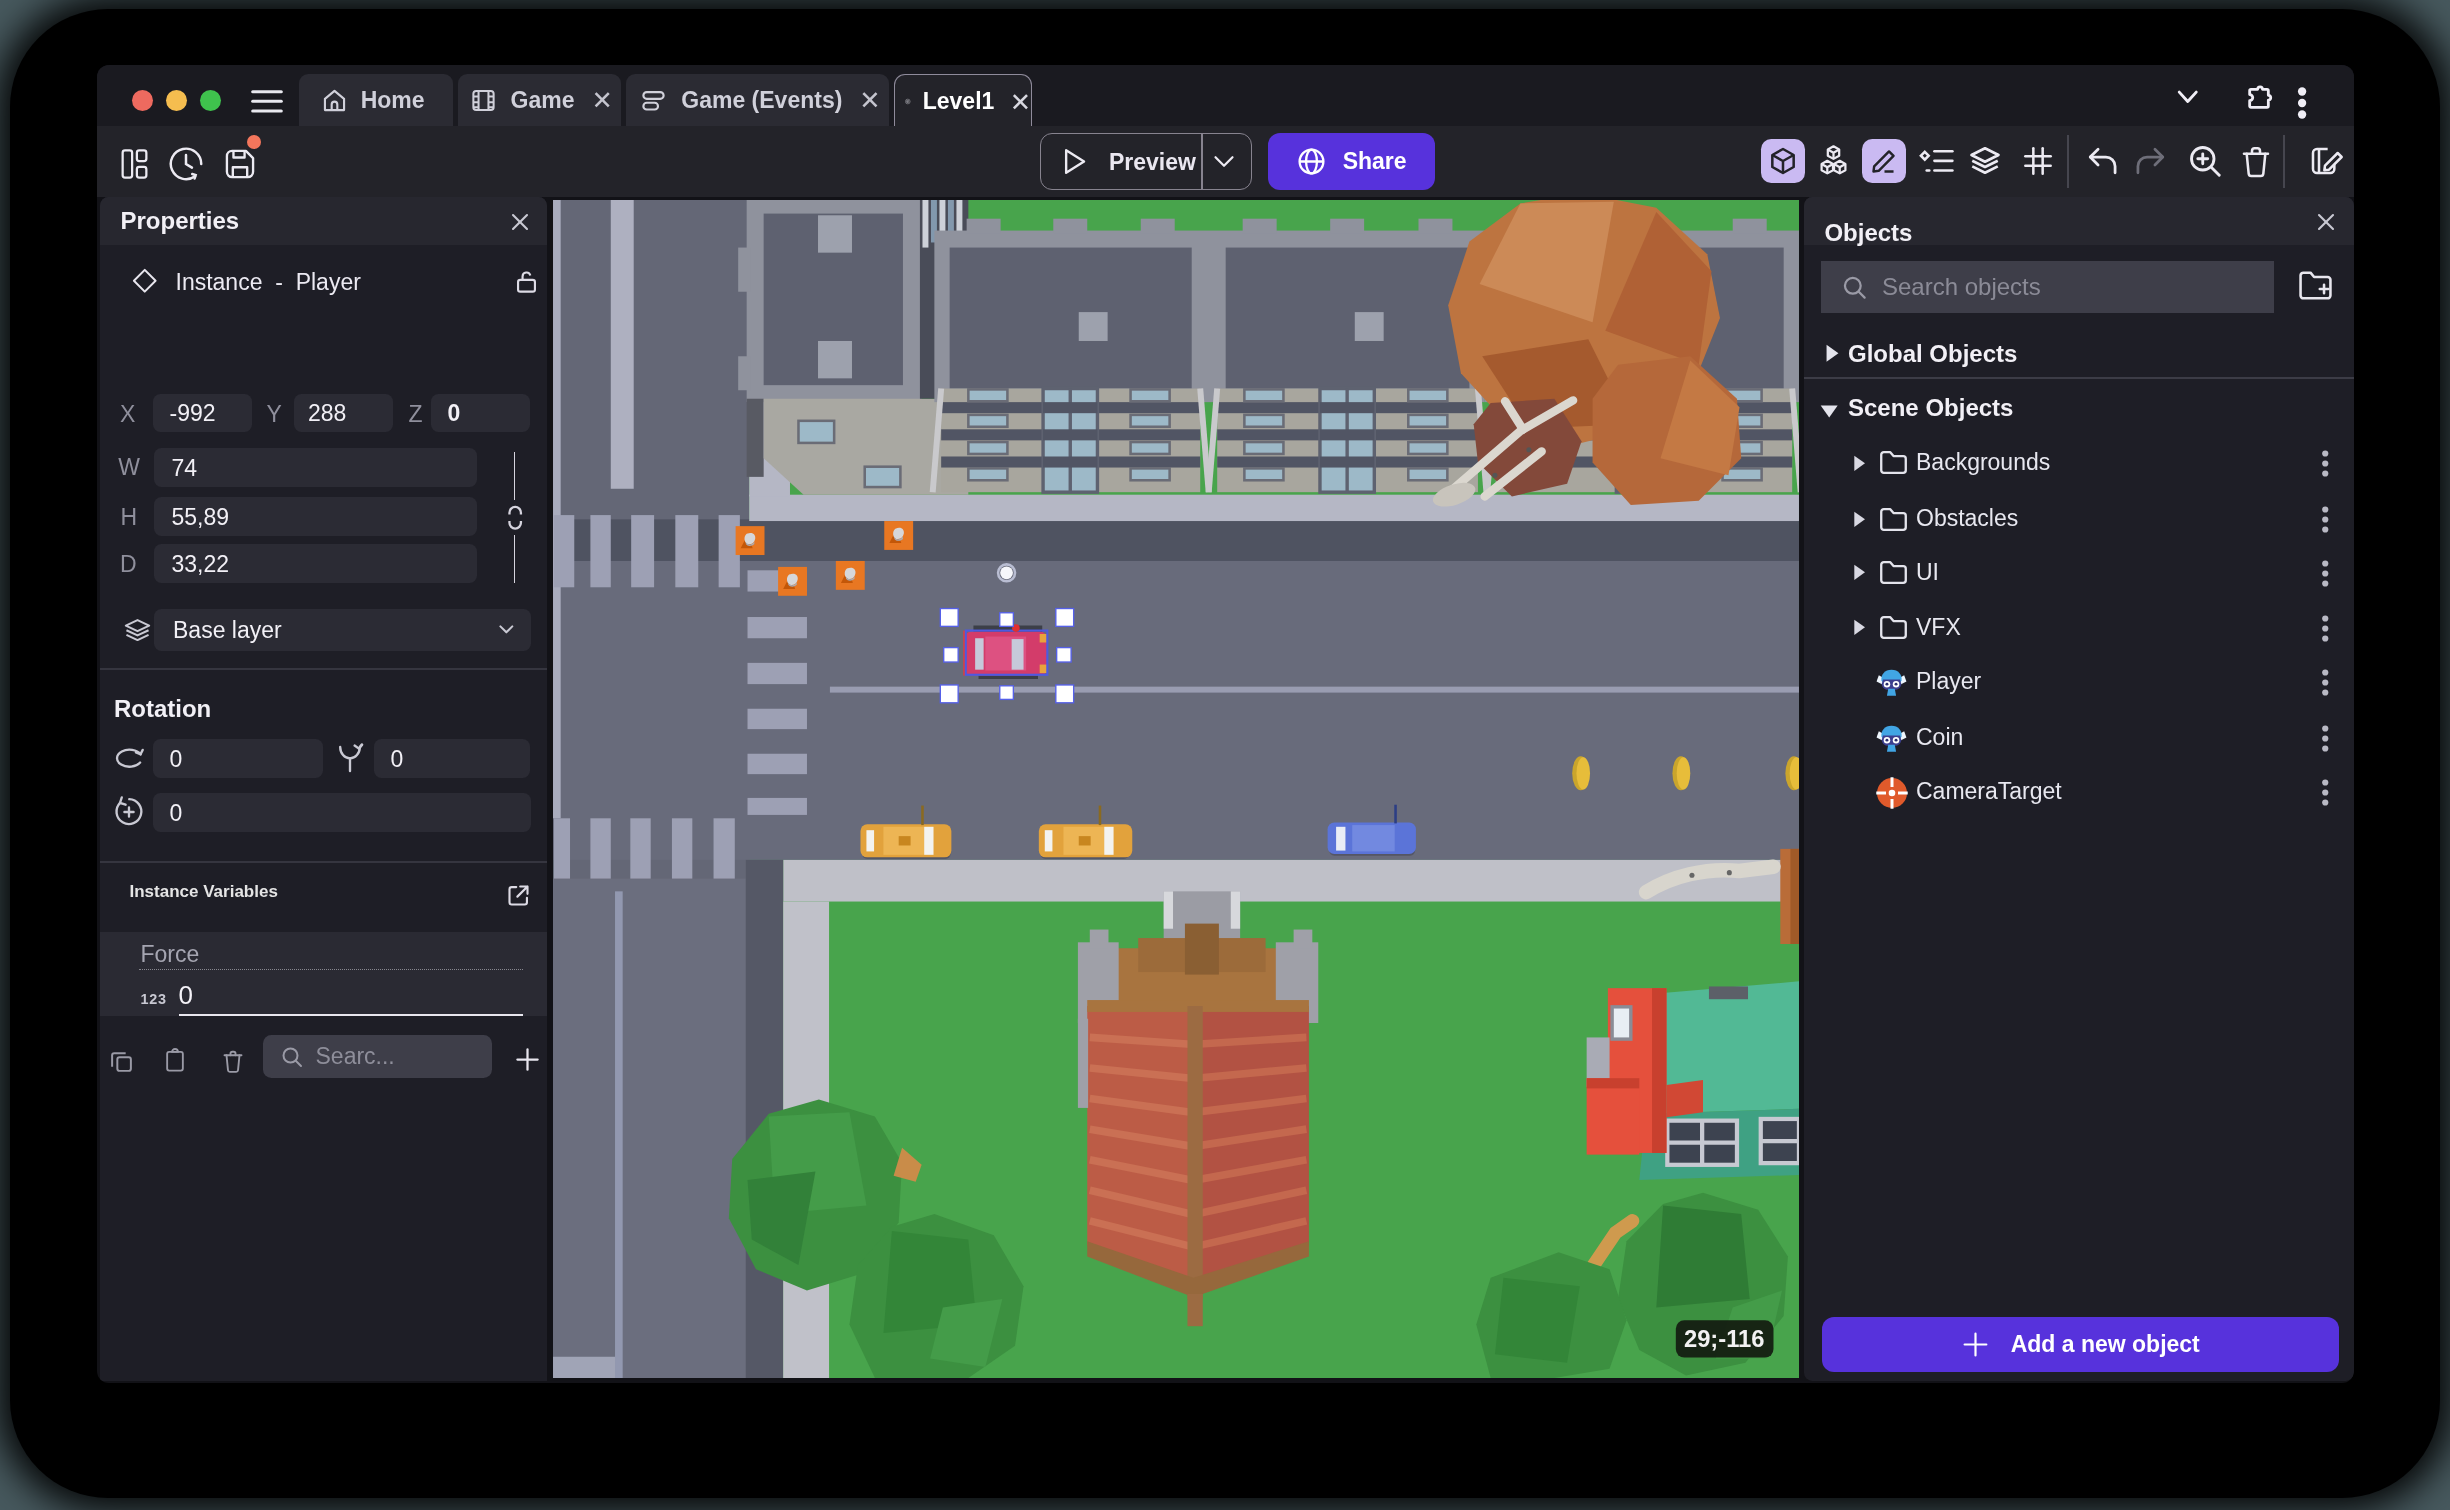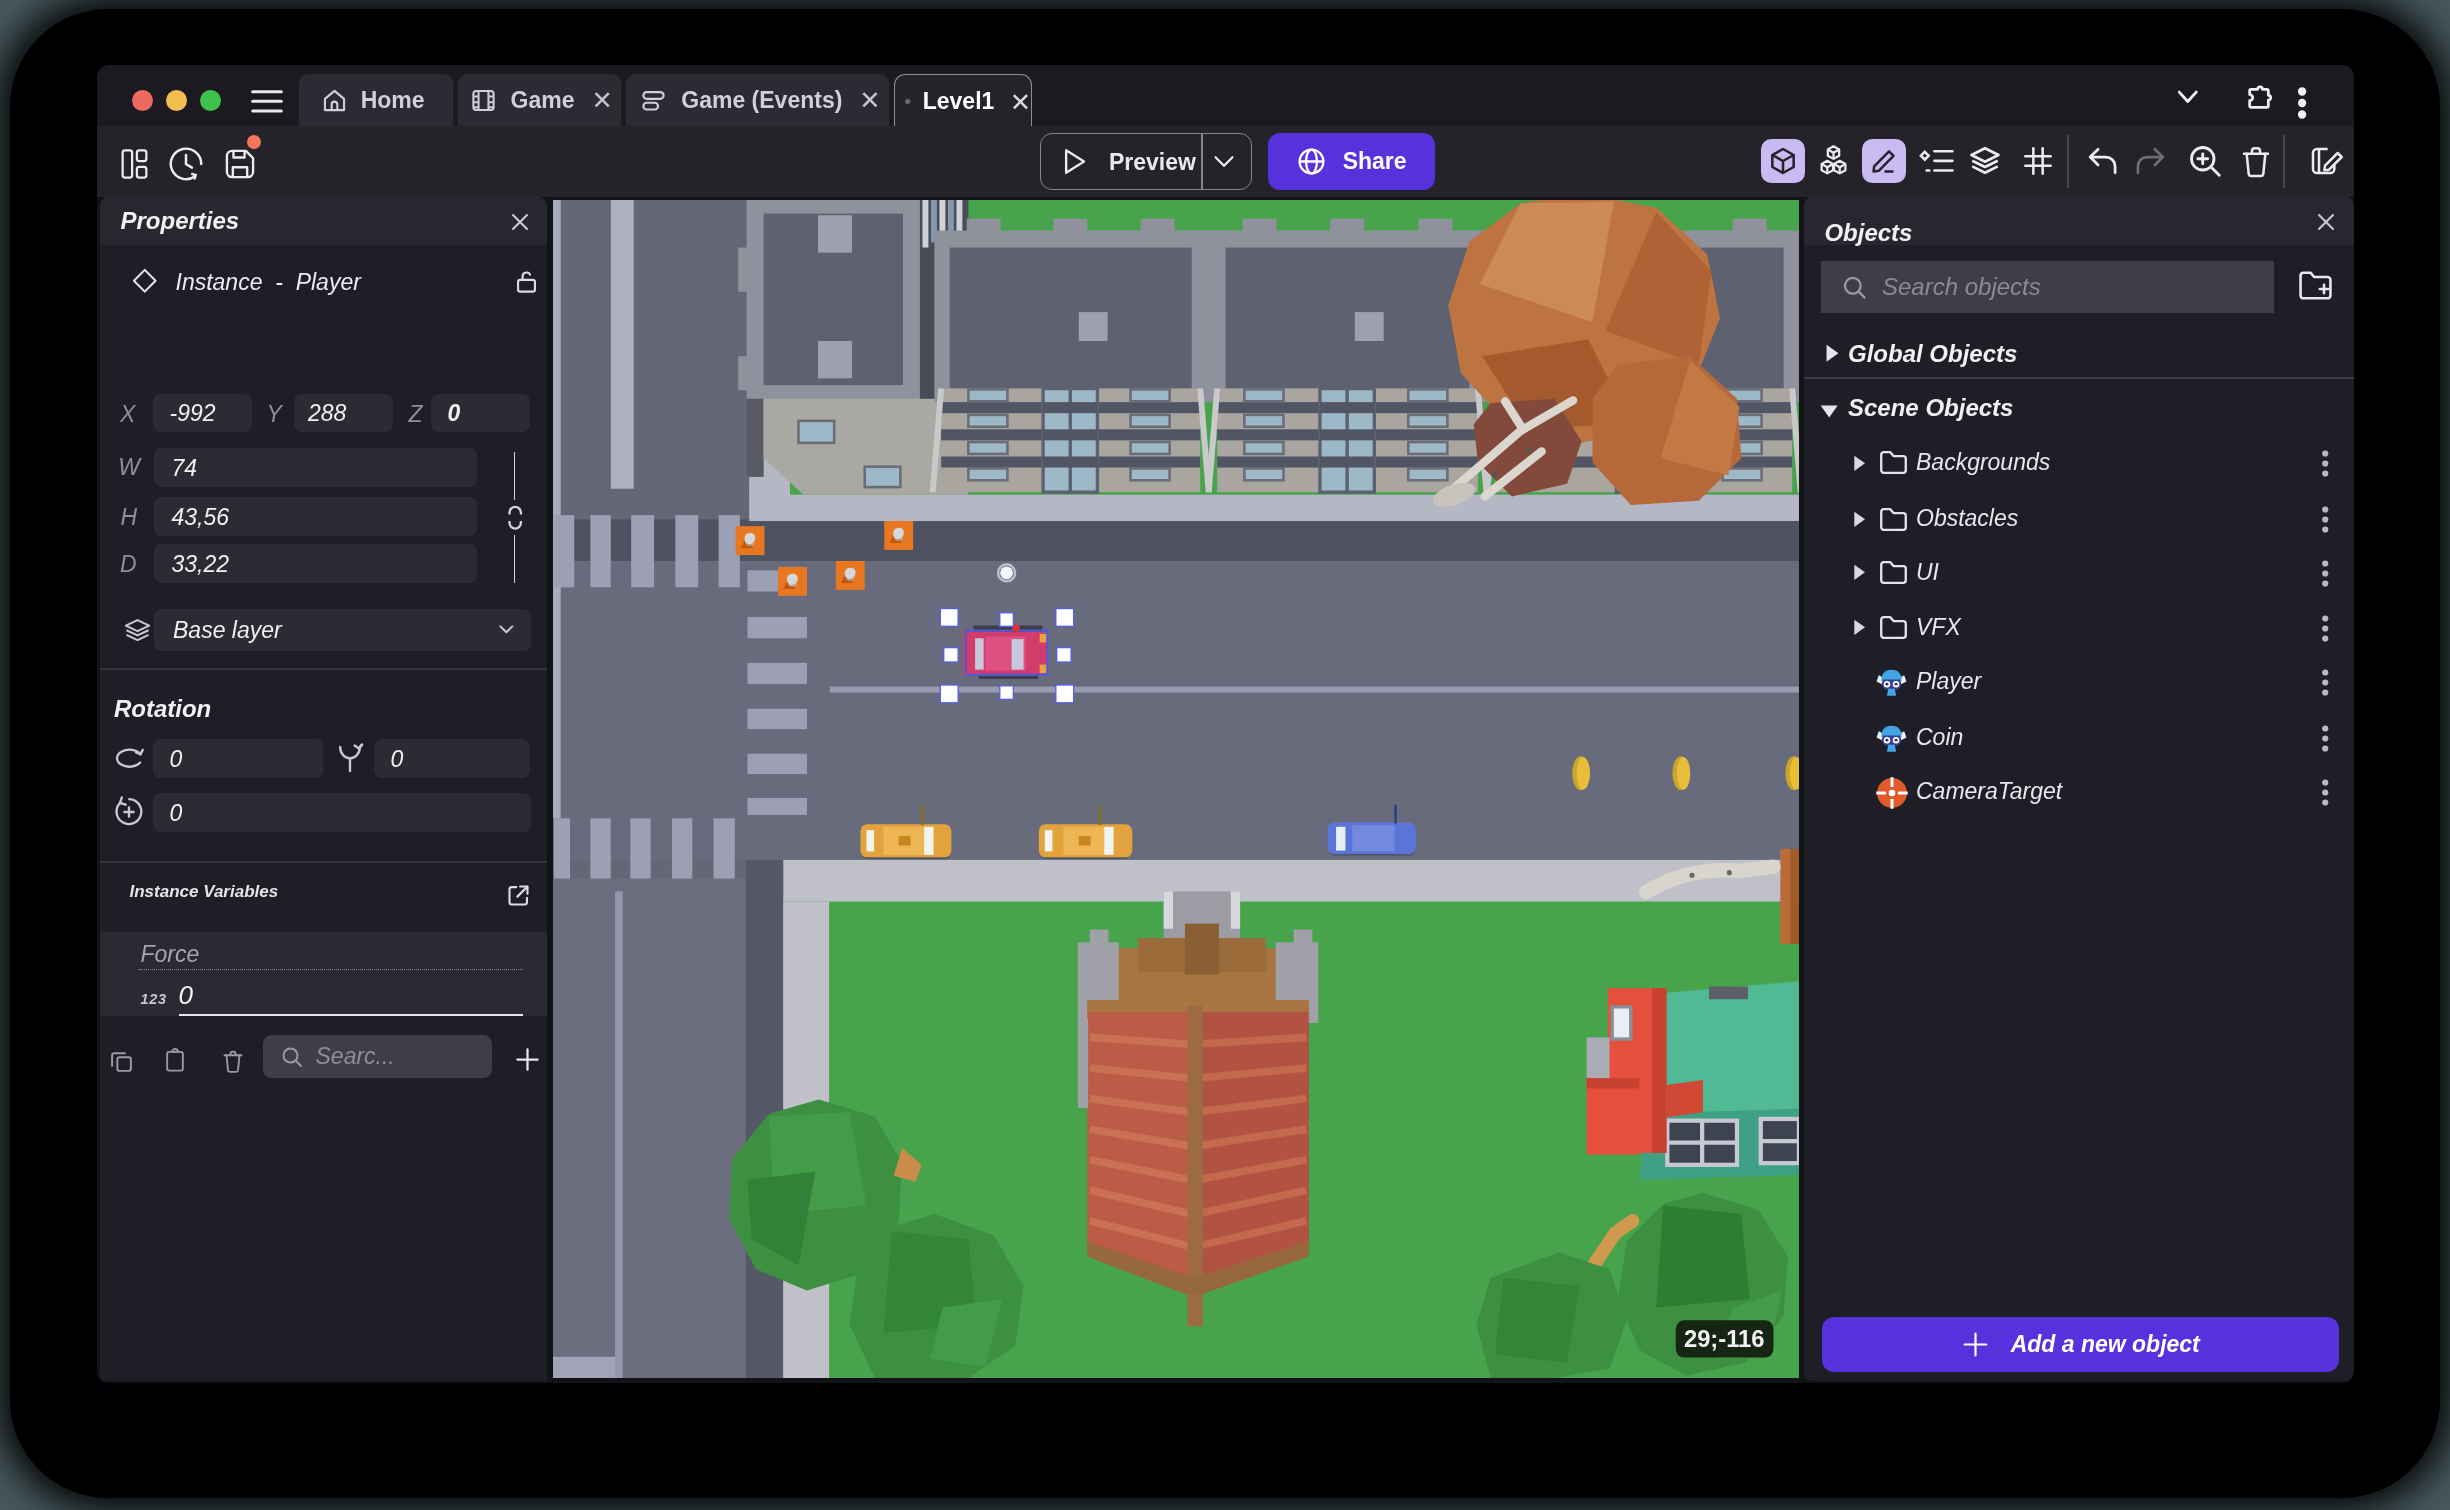--- a/index.html
+++ b/index.html
@@ -11,21 +11,21 @@
             border-radius:12px; overflow:hidden; }
   .abs { position:absolute; }
   .tabbar { position:absolute; left:0; top:0; width:100%; height:61px; background:#1a1a20; }
   .toolbar { position:absolute; left:0; top:61px; width:100%; height:71px; background:#232329; }
   .tl { position:absolute; top:25px; width:21px; height:21px; border-radius:50%; }
   .tab { position:absolute; top:9.3px; height:52px; background:#2b2b33; border-radius:9.3px 9.3px 0 0;
          display:flex; align-items:center; color:#d0d0da; font-size:23px; font-weight:700; }
   .tab .x { color:#c4c4ce; font-weight:400; font-size:25.5px; }
   .atab { position:absolute; top:9.3px; height:54px; background:#232329; border:1.7px solid #8f8b9b; border-bottom:none;
           border-radius:11px 11px 0 0; display:flex; align-items:center; color:#fff; font-size:23px; font-weight:700; }
-  .panel { position:absolute; background:#1e1e26; border-radius:8.5px 8.5px 0 0;font-style:italic; }
+  .panel { position:absolute; background:#1e1e26; border-radius:8.5px 8.5px 0 0; }
   .phead { position:absolute; left:0; top:0; width:100%; height:48px; background:#27272f; border-radius:8.5px 8.5px 0 0;
            color:#f2f0f6; font-size:24px; font-weight:700; }
   .ibox { position:absolute; background:#2b2b34; border-radius:7.6px; color:#f2f0f6; font-size:23px; }
   .lab { position:absolute; color:#8f8f9c; font-size:23px; }
   .btn-outline { position:absolute; border:1.7px solid #b2aac6; border-radius:22px; display:flex; align-items:center;
                  justify-content:center; color:#f4f1fa; font-size:23px; font-weight:700; }
   .purple { background:#5732dc; border-radius:12px; color:#fff; font-weight:700; font-size:23px;
             display:flex; align-items:center; justify-content:center; position:absolute; }
   .sep { position:absolute; height:1.7px; background:#35353f; }
   svg.ic { display:block; }
@@ -616,21 +616,21 @@
       <div class="ibox" style="left:331px; top:197px; width:99px; height:38px;">
         <span class="abs" style="left:17px; top:6px; font-weight:700;">0</span>
       </div>
 
       <div class="lab" style="left:18.7px; top:257px;">W</div>
       <div class="ibox" style="left:54px; top:251px; width:323px; height:39px;">
         <span class="abs" style="left:18px; top:6.8px;">74</span>
       </div>
       <div class="lab" style="left:21px; top:307px;">H</div>
       <div class="ibox" style="left:54px; top:300px; width:323px; height:39px;">
-        <span class="abs" style="left:18px; top:6.8px;">43,56</span>
+        <span class="abs" style="left:18px; top:6.8px;">55,89</span>
       </div>
       <div class="lab" style="left:20.4px; top:354px;">D</div>
       <div class="ibox" style="left:54px; top:347px; width:323px; height:39px;">
         <span class="abs" style="left:18px; top:6.8px;">33,22</span>
       </div>
 
       <div class="abs" style="left:414px; top:255px; width:1.7px; height:48px; background:#d6d4de;"></div>
       <svg class="ic abs" style="left:405px; top:308px;" width="20.4" height="25.5" viewBox="0 0 16 20" fill="none" stroke="#d6d4de" stroke-width="1.8">
         <path d="M8 1.5 a4.5 4.5 0 0 1 4.5 4.5 v1.5 M8 1.5 a4.5 4.5 0 0 0 -4.5 4.5 v1.5"></path>
         <path d="M8 18.5 a4.5 4.5 0 0 1 -4.5 -4.5 v-1.5 M8 18.5 a4.5 4.5 0 0 0 4.5 -4.5 v-1.5"></path>

